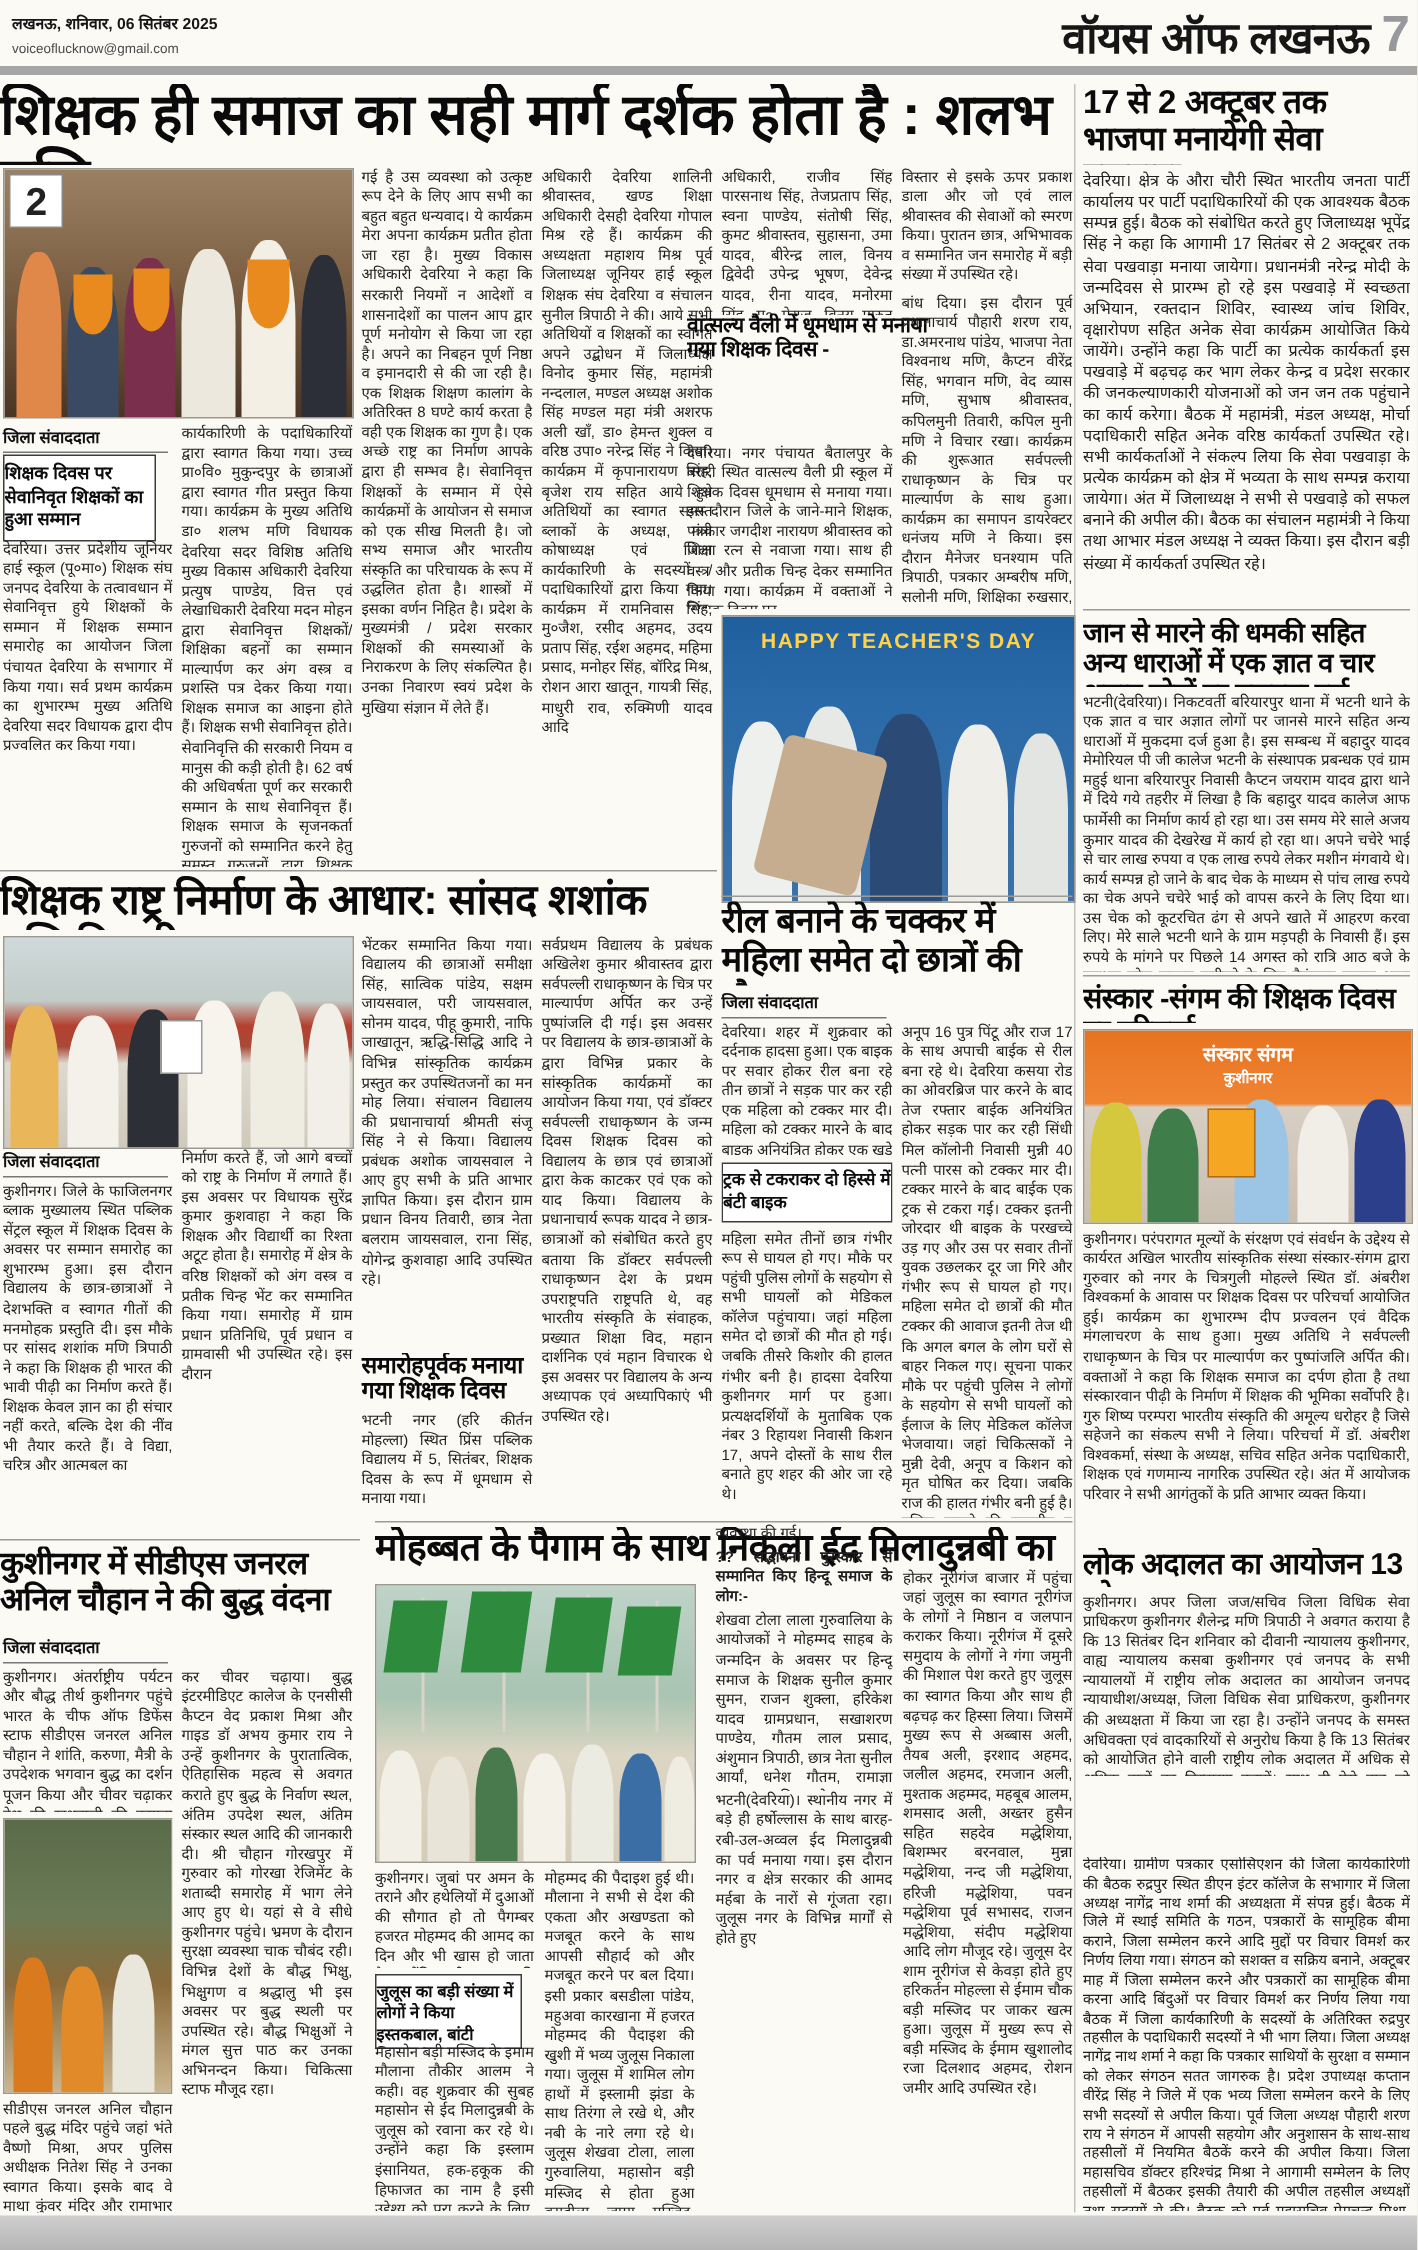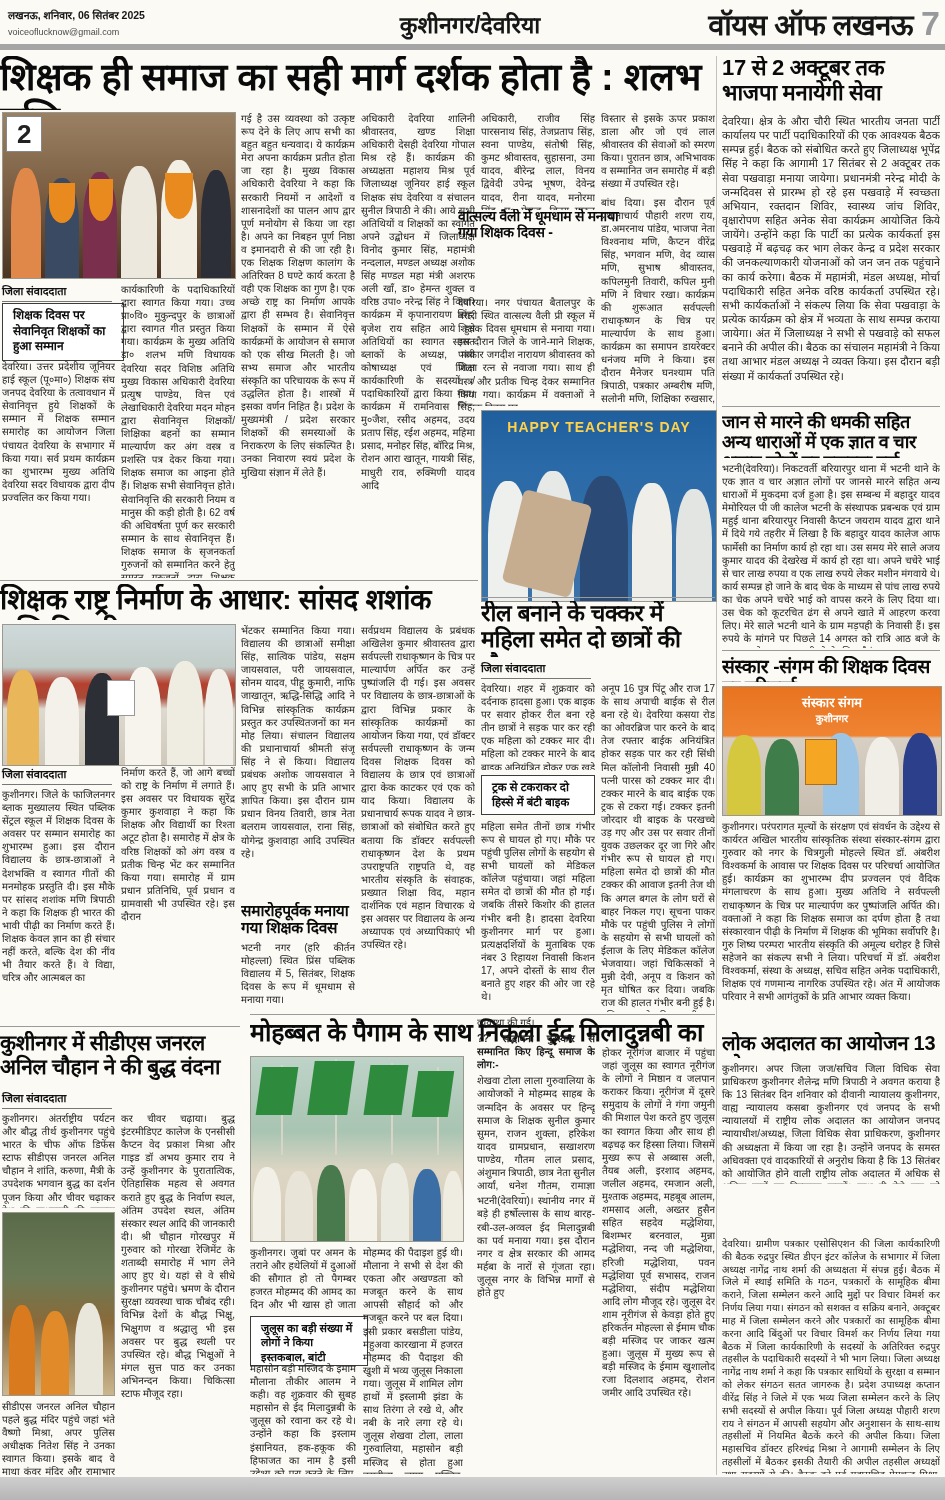--- a/index.html
+++ b/index.html
@@ -2,21 +2,21 @@
 <html><head>
 <meta charset="utf-8">
 <style>
   html,body{margin:0;padding:0;background:#e9e7e0;}
   .page{position:relative;width:945px;height:1500px;background:#fbfaf5;overflow:hidden;
         font-family:"Liberation Sans", sans-serif;color:#161616;}
   .abs{position:absolute;}
   .body-text{font-size:10px;line-height:1.31;text-align:justify;color:#1e1e1e;overflow:hidden;}
   .headline{font-weight:900;color:#0a0a0a;line-height:1.12;letter-spacing:-0.3px;overflow:hidden;}
   .byline{font-weight:bold;font-size:11px;border-bottom:1px solid #777;padding-bottom:3px;color:#111;}
-  .boxed{border:1.6px solid #3c3c3c;padding:4px 10px;font-weight:bold;font-size:12px;line-height:1.3;
+  .boxed{border:1.6px solid #3c3c3c;padding:4px 0;font-weight:bold;font-size:12px;line-height:1.3;
          color:#0d0d0d;background:#fff;overflow:hidden;}
   .rule-h{background:#9a9a9a;height:1px;}
   .rule-v{background:#c2c2c2;width:1px;}
   .photo{overflow:hidden;border:1px solid #9b988f;}
   .person{position:absolute;bottom:0;border-radius:45% 45% 0 0;}
   .garland{position:absolute;background:#e88a1d;border-radius:0 0 50% 50%;}
   .flag{position:absolute;background:#2e8b3d;transform:skewX(-8deg);}
   .pole{position:absolute;background:#d8d4c8;width:2px;}
   .photo-badge{position:absolute;top:3px;left:3px;background:#fff;border:1px solid #888;
                font-weight:900;font-size:26px;line-height:1;padding:4px 10px;color:#222;}
@@ -25,21 +25,20 @@
 </style>
 </head>
 <body>
 
 <div class="page">
 
   <div class="abs" style="left:8px;top:8px;width:190px;">
     <div style="font-size:10.5px;font-weight:bold;">लखनऊ, शनिवार, 06 सितंबर 2025</div>
     <div class="small-note" style="margin-top:5px;">voiceoflucknow@gmail.com</div>
   </div>
-  <div class="abs" style="left:300px;top:8px;width:340px;text-align:center;font-weight:900;font-size:23px;">कुशीनगर/देवरिया</div>
   <div class="abs" style="left:690px;top:4px;width:250px;display:flex;justify-content:flex-end;align-items:center;gap:8px;">
     <span style="font-weight:900;font-size:29px;letter-spacing:-0.5px;">वॉयस ऑफ लखनऊ</span>
     <span style="font-weight:900;font-size:34px;color:#97999c;">7</span>
   </div>
   <div class="abs" style="left:0;top:44px;width:945px;height:6px;background:#a5a5a5;"></div>
   <div class="abs rule-v" style="left:716px;top:56px;height:1419px;"></div>
 
   <div class="abs headline" style="left:0px;top:56px;width:716px;height:54px;font-size:38px;">शिक्षक ही समाज का सही मार्ग दर्शक होता है : शलभ मणि</div>
 
   <div class="abs photo" style="left:2px;top:112px;width:232px;height:165px;background:linear-gradient(180deg,#9b8163 0%,#7d6044 45%,#5d4530 80%,#4a3423 100%);">

